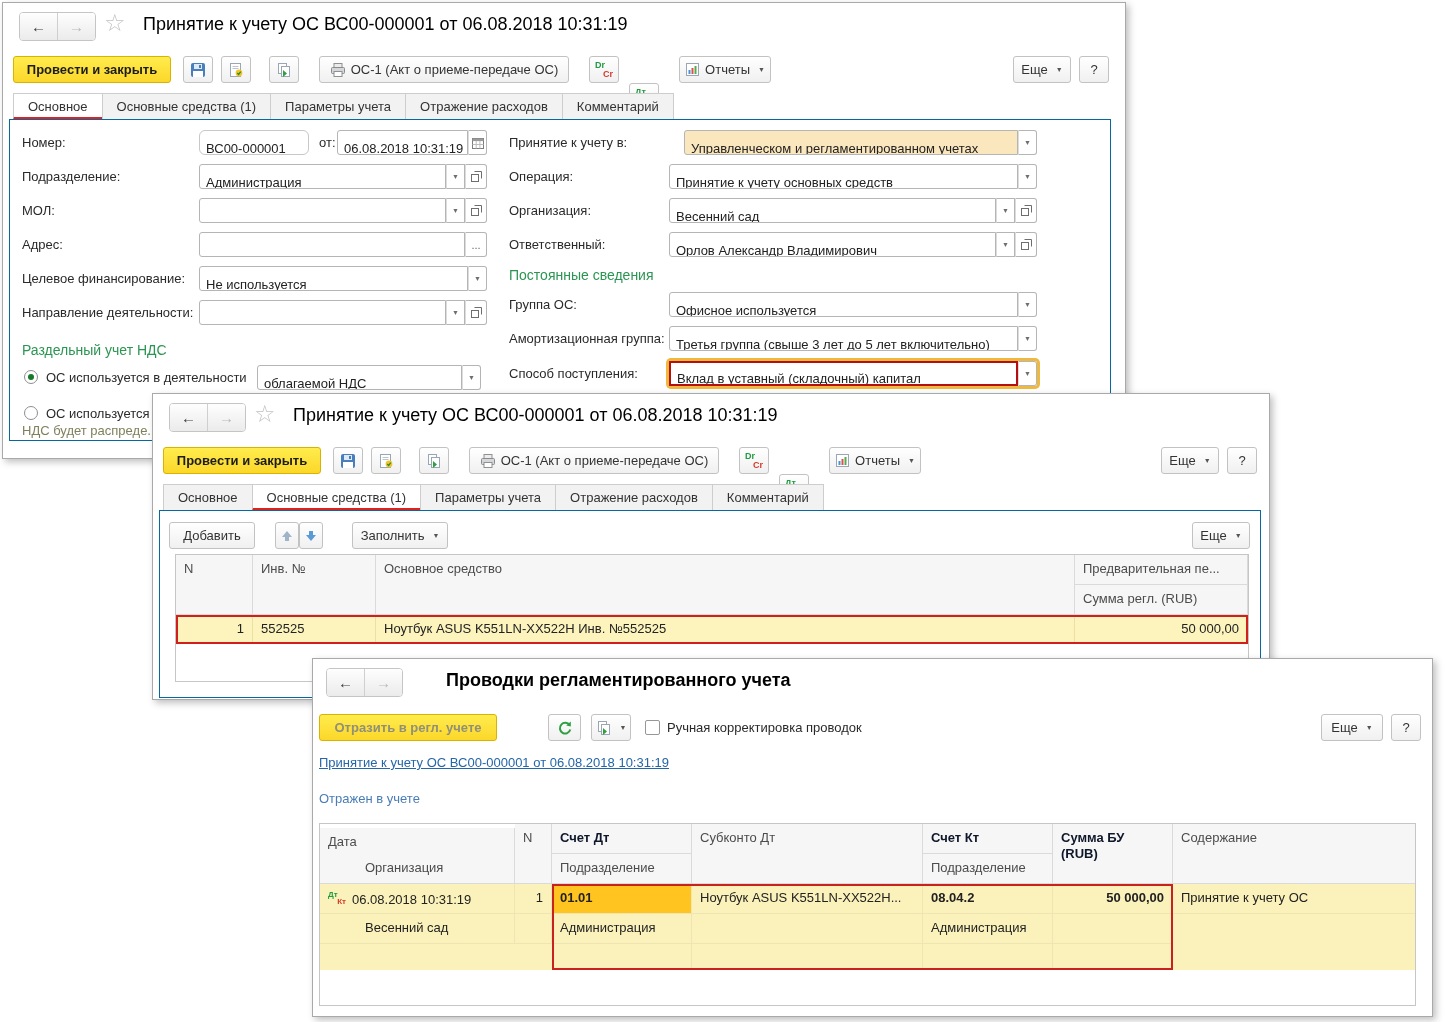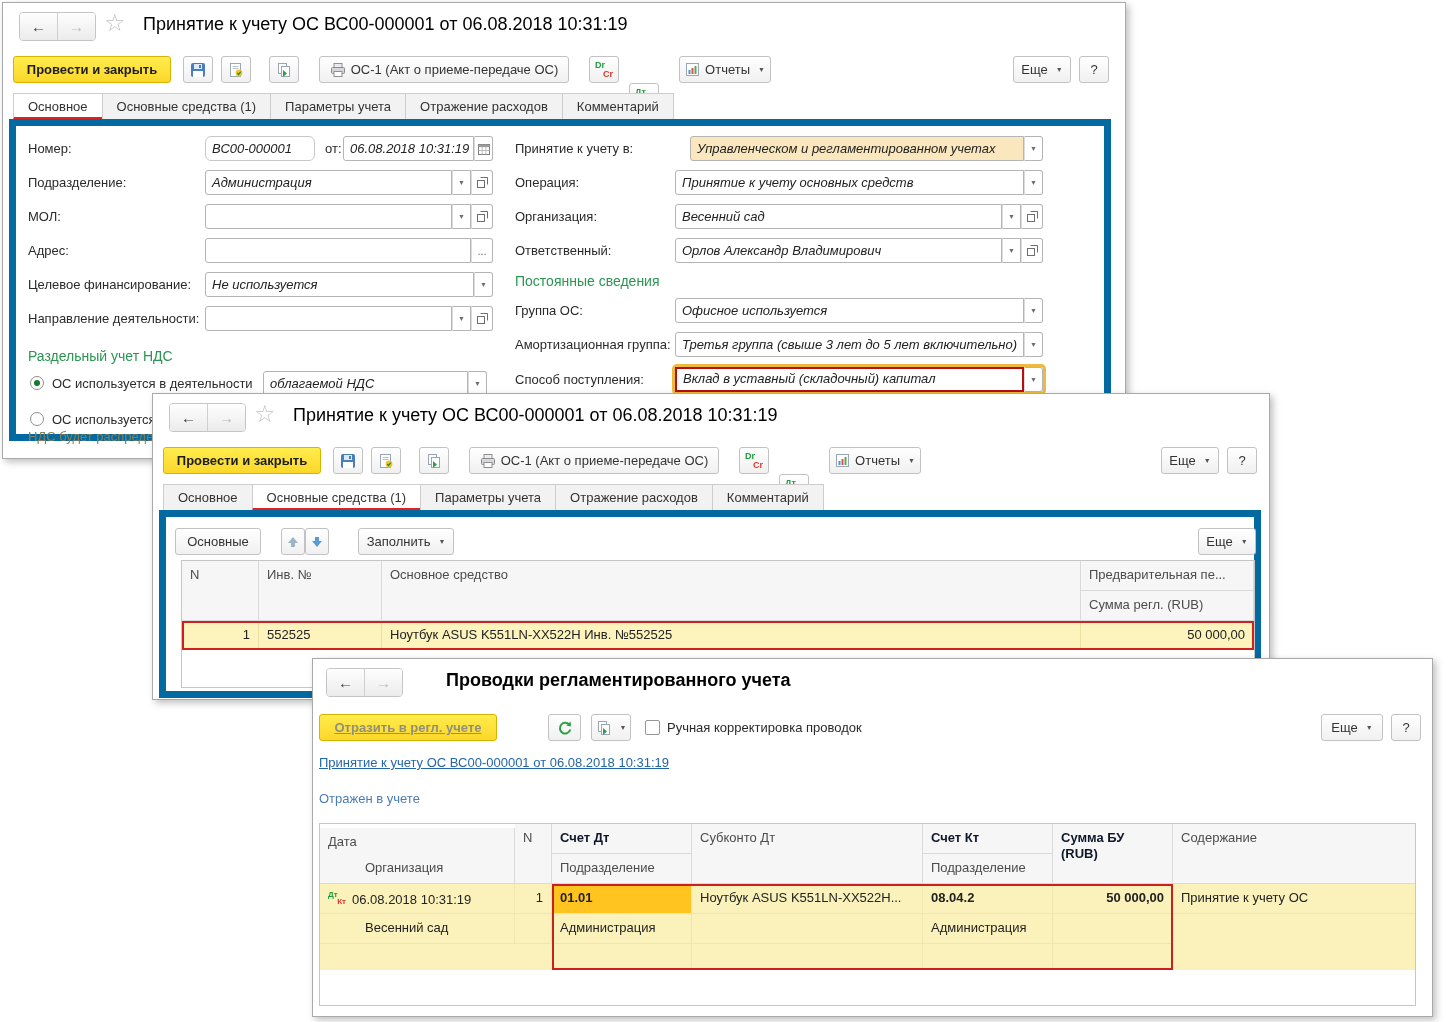--- a/index.html
+++ b/index.html
@@ -18,42 +18,42 @@
   .star{position:absolute;font-size:24px;color:#c2c2c2;line-height:1;cursor:pointer;}
   .wtitle{position:absolute;font-size:18px;color:#000;white-space:nowrap;}
   .wtitle.b{font-weight:bold;}
 
   
   .btn{position:absolute;height:27px;display:flex;align-items:center;justify-content:center;gap:5px;
        background:linear-gradient(#ffffff,#f0f0f0);border:1px solid #c2c2c2;border-radius:3px;
        color:#333;padding:0 22px;box-sizing:border-box;cursor:pointer;white-space:nowrap;}
   .btn.ico{width:30px;padding:0;}
   .btn.ybtn{background:linear-gradient(#ffec4d,#fcd72a);border-color:#d8b300;font-weight:bold;color:#1c1c1c;}
-  .btn.ybtn.dis{color:#8f8f7a;cursor:default;text-decoration:underline;}
+  .btn.ybtn.dis{color:#8f8f7a;cursor:default;}
   .caret{font-size:7px;color:#555;margin-left:3px;}
   .drcr{position:relative;font-weight:bold;font-size:9px;}
   .drcr .tl{position:absolute;top:3px;left:5px;color:#1f9d40;}
   .drcr .br{position:absolute;bottom:3px;right:5px;color:#d5392a;}
 
   
   .tabs{position:absolute;display:flex;}
   .tab{height:27px;line-height:25px;padding:0 14px;background:#f2f2f2;border:1px solid #cdcdcd;
        border-bottom:1px solid #cdcdcd;margin-right:-1px;box-sizing:border-box;color:#333;cursor:pointer;white-space:nowrap;}
   .tab.active{background:#fff;border-bottom:3px solid #e3211c;cursor:default;}
 
   
-  .panel{position:absolute;border:7px solid #0369a1;background:#fff;box-sizing:border-box;}
+  .panel{position:absolute;border:1px solid #0369a1;background:#fff;box-sizing:border-box;}
 
   
   .flabel{position:absolute;line-height:25px;color:#2a2a2a;white-space:nowrap;}
   .sect{position:absolute;font-size:14px;color:#2b9552;white-space:nowrap;}
   .note{position:absolute;color:#80805c;white-space:nowrap;}
   .fgrp{position:absolute;display:flex;height:25px;box-sizing:border-box;}
-  .finp{flex:1;min-width:0;border:1px solid #b5b5b5;border-radius:3px;padding:0 6px;line-height:23px;
-        white-space:nowrap;overflow:hidden;box-sizing:border-box;background:#fff;font-style:italic;}
+  .finp{flex:1;min-width:0;border:1px solid #b5b5b5;border-radius:3px;padding:6px 6px;line-height:23px;
+        white-space:nowrap;overflow:hidden;box-sizing:border-box;background:#fff;}
   .fgrp.g .finp{border-radius:3px 0 0 3px;}
   .finp.ro{border-color:#c8c8c8;border-radius:6px;}
   .finp.cream{background:#fbe7be;margin-left:15px;}
   .ddbtn,.openbtn{width:19px;border:1px solid #b5b5b5;border-left:1px solid #dcdcdc;background:#fff;
         display:flex;align-items:center;justify-content:center;box-sizing:border-box;cursor:pointer;}
   .ddbtn{color:#6e6e6e;font-size:7px;}
   .openbtn{width:22px;border-radius:0 3px 3px 0;}
   .endr{border-radius:0 3px 3px 0;}
   .fgrp.errwrap{box-shadow:0 0 0 3px #efb93f;border-radius:2px;}
   .fgrp.errwrap .finp{border:2px solid #b50f0f;border-radius:0;line-height:20px;}
@@ -394,21 +394,21 @@
 
   <div class="tabs" style="left:10px;top:90px">
     <div class="tab">Основное</div>
     <div class="tab active">Основные средства (1)</div>
     <div class="tab">Параметры учета</div>
     <div class="tab">Отражение расходов</div>
     <div class="tab">Комментарий</div>
   </div>
 
   <div class="panel" style="left:6px;top:116px;width:1102px;height:188px">
-    <div class="btn" style="left:9px;top:11px;width:86px">Основные</div>
+    <div class="btn" style="left:9px;top:11px;width:86px">Добавить</div>
     <div class="btn ico" style="left:115px;top:11px;width:24px">
       <span>
           <svg width="12" height="12">
             <path d="M6 1 L11 7 H8 V11 H4 V7 H1 Z" fill="#9fb4c9"></path>
           </svg>
         </span>
     </div>
     <div class="btn ico" style="left:139px;top:11px;width:24px">
       <span>
           <svg width="12" height="12">

